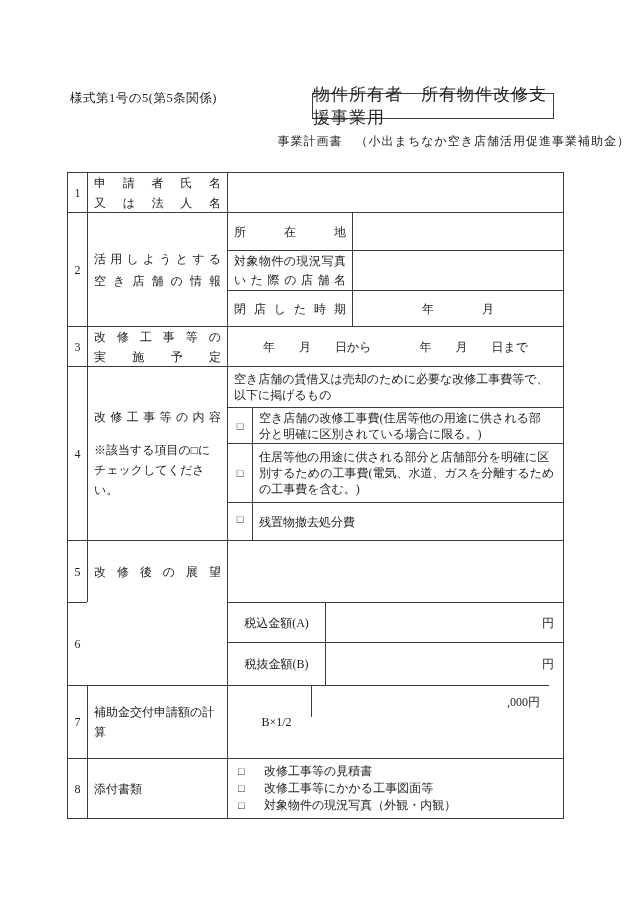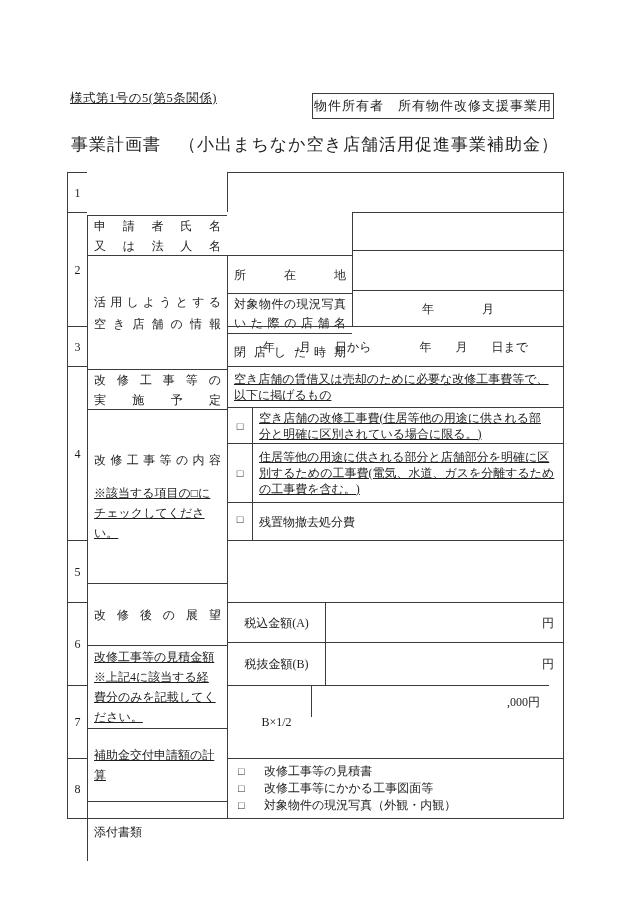--- a/index.html
+++ b/index.html
@@ -1,44 +1,44 @@
 <!DOCTYPE html>
 <html lang="ja"><head>
 <meta charset="utf-8">
 <style>
   html,body { margin:0; padding:0; background:#ffffff; }
   .page {
     position:relative; width:630px; height:903px; background:#ffffff;
     font-family:"Liberation Serif","DejaVu Serif",serif;
     color:#1e1e1e; font-size:12px; overflow:hidden;
   }
-  .form-number { position:absolute; left:70px; top:90px; font-size:12.5px; letter-spacing:0.5px;text-decoration:underline; }
+  .form-number { position:absolute; left:70px; top:90px; font-size:12.5px; letter-spacing:0.5px; }
   .tag-box {
     position:absolute; left:312px; top:93px; width:240px; height:24px;
     border:1px solid #3c3c3c; display:flex; align-items:center; justify-content:center;
-    font-size:13px; letter-spacing:1px;font-family:Liberation Serif, serif;
+    font-size:17px; letter-spacing:1px;font-family:Liberation Serif, serif;
   }
-  .title { position:absolute; left:0; top:133px; width:630px; text-align:center; font-size:17px; letter-spacing:1px; }
+  .title { position:absolute; left:0; top:133px; width:630px; text-align:right; font-size:12px; letter-spacing:1px; }
 
   .table {
     position:absolute; left:67px; top:172px; width:496px; height:646px;
     border-right:1px solid #3c3c3c; border-bottom:1px solid #3c3c3c;
   }
   .c {
     position:absolute; box-sizing:border-box;
     border-left:1px solid #3c3c3c; border-top:1px solid #3c3c3c;
     display:flex; flex-direction:column; justify-content:center;
     font-size:12px; line-height:20px;
   }
   .num { align-items:center; }
-  .pad { padding:0 6px;margin-top:43px; }
+  .pad { padding:0 6px; }
   .jl { width:100%; text-align:justify; text-align-last:justify; }
   .center { align-items:center; text-align:left; }
   .rt { align-items:flex-end; padding-right:9px; }
-  .pre { white-space:pre-line;text-decoration:underline; }
+  .pre { white-space:pre-line; }
   .small-lh { line-height:16px; }
   .cbx { align-items:center; font-size:11px; }
   .cbx-top { justify-content:flex-start; padding-top:6px; }
   .list-line { display:flex; flex-direction:row; align-items:center; line-height:17px; }
   .list-glyph { width:13px; margin:0 13px 0 10px; font-size:11px; }
 
   
   .r1n{left:0;top:0;width:20px;height:40px}
   .r1l{left:20px;top:0;width:140px;height:40px;line-height:20px}
   .r1v{left:160px;top:0;width:336px;height:40px}
@@ -155,24 +155,20 @@
     </div>
     <div class="c r4c3t">残置物撤去処分費</div>
 
     <div class="c num r5n">5</div>
     <div class="c pad r5l">
       <div class="jl">改修後の展望</div>
     </div>
     <div class="c r5v"></div>
 
     <div class="c num r6n">6</div>
-    <div class="c pad pre r6l">改修工事等の見積金額
-※上記4に該当する経
-費分のみを記載してく
-ださい。</div>
     <div class="c center r6f1l">税込金額(A)</div>
     <div class="c rt r6f1v">円</div>
     <div class="c center r6f2l">税抜金額(B)</div>
     <div class="c rt r6f2v">円</div>
 
     <div class="c num r7n">7</div>
     <div class="c pad pre r7l">補助金交付申請額の計
 算</div>
     <div class="c center r7f">B×1/2</div>
     <div class="c rt r7a">,000円</div>

